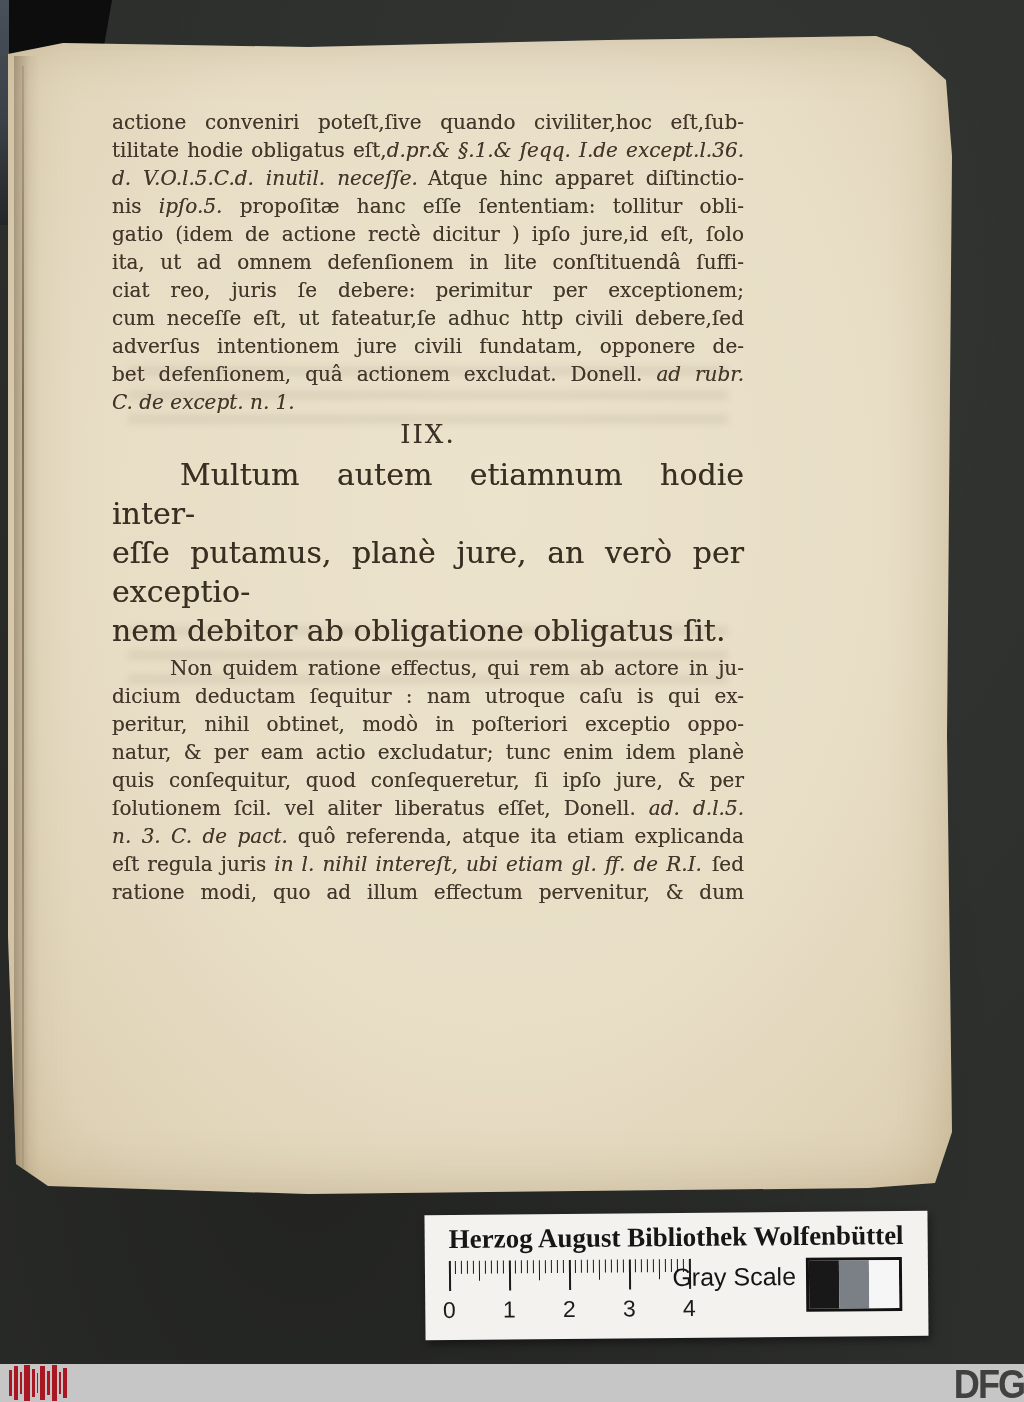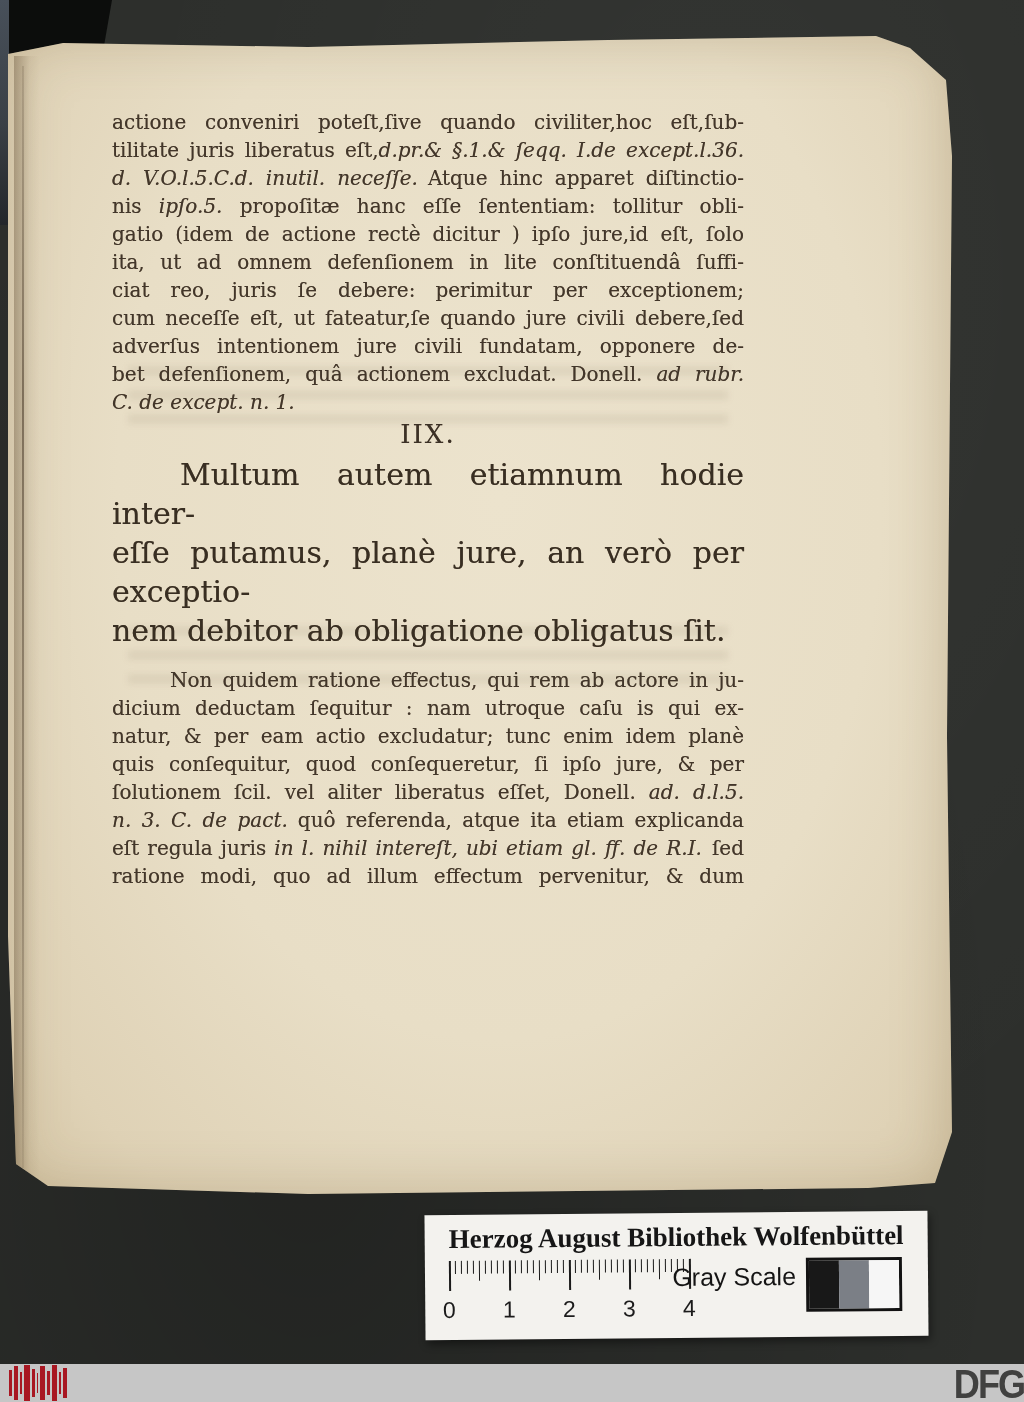--- a/index.html
+++ b/index.html
@@ -62,21 +62,21 @@
   .tl.short{text-align-last:left;}
   .tl.indent{text-indent:58px;}
   .it{font-style:italic;}
   .section-heading{
     font-size:26px;line-height:30px;text-align:center;
     margin-top:3px;letter-spacing:2px;color:#3c3126;
   }
   .thesis .tl{
     font-size:30px;line-height:39px;color:#382e22;
   }
-  .thesis{margin-top:6px;margin-bottom:16px;}
+  .thesis{margin-top:6px;margin-bottom:4px;}
   .thesis .tl.indent{text-indent:68px;}
   
   .ruler-card{
     position:absolute;left:425px;top:1213px;width:503px;height:125px;
     background:#f3f2ee;transform:rotate(-0.5deg);
     box-shadow:2px 4px 8px rgba(0,0,0,.45);
   }
   .card-title{
     margin-top:9px;text-align:center;
     font-family:"Liberation Serif", serif;font-weight:bold;
@@ -133,40 +133,41 @@
 
 <div class="page">
   <div class="gutter-shade"></div>
   <div class="gutter-crease"></div>
   <div class="bleed-smudge" style="top:330px"></div>
   <div class="bleed-smudge" style="top:590px;height:60px"></div>
 
   <div class="text-block">
     <div>
         <div class="tl"><span>actione conveniri poteſt,ſive quando civiliter,hoc eſt,ſub-</span></div>
-        <div class="tl"><span>tilitate juris liberatus eſt,</span><span class="it">d.pr.&amp; §.1.&amp; ſeqq. I.de except.l.36.</span></div>
+        <div class="tl"><span>tilitate hodie obligatus eſt,</span><span class="it">d.pr.&amp; §.1.&amp; ſeqq. I.de except.l.36.</span></div>
         <div class="tl"><span class="it">d. V.O.l.5.C.d. inutil. neceſſe.</span><span> Atque hinc apparet diſtinctio-</span></div>
         <div class="tl"><span>nis </span><span class="it">ipſo.5.</span><span> propoſitæ hanc eſſe ſententiam: tollitur obli-</span></div>
         <div class="tl"><span>gatio (idem de actione rectè dicitur ) ipſo jure,id eſt, ſolo</span></div>
         <div class="tl"><span>ita, ut ad omnem defenſionem in lite conſtituendâ ſuffi-</span></div>
         <div class="tl"><span>ciat reo, juris ſe debere: perimitur per exceptionem;</span></div>
-        <div class="tl"><span>cum neceſſe eſt, ut fateatur,ſe quando jure civili debere,ſed</span></div>
+        <div class="tl"><span>cum neceſſe eſt, ut fateatur,ſe adhuc http civili debere,ſed</span></div>
         <div class="tl"><span>adverſus intentionem jure civili fundatam, opponere de-</span></div>
         <div class="tl"><span>bet defenſionem, quâ actionem excludat. Donell. </span><span class="it">ad rubr.</span></div>
         <div class="tl short"><span class="it">C. de except. n. 1.</span></div>
       </div>
     <div class="section-heading">IIX.</div>
     <div class="thesis">
         <div class="tl indent"><span>Multum autem etiamnum hodie inter-</span></div>
         <div class="tl"><span>eſſe putamus, planè jure, an verò per exceptio-</span></div>
         <div class="tl short"><span>nem debitor ab obligatione obligatus ſit.</span></div>
       </div>
     <div>
         <div class="tl indent"><span>Non quidem ratione effectus, qui rem ab actore in ju-</span></div>
         <div class="tl"><span>dicium deductam ſequitur : nam utroque caſu is qui ex-</span></div>
+        <div class="tl"><span>peritur, nihil obtinet, modò in poſteriori exceptio oppo-</span></div>
         <div class="tl"><span>natur, &amp; per eam actio excludatur; tunc enim idem planè</span></div>
         <div class="tl"><span>quis conſequitur, quod conſequeretur, ſi ipſo jure, &amp; per</span></div>
         <div class="tl"><span>ſolutionem ſcil. vel aliter liberatus eſſet, Donell. </span><span class="it">ad. d.l.5.</span></div>
         <div class="tl"><span class="it">n. 3. C. de pact.</span><span> quô referenda, atque ita etiam explicanda</span></div>
         <div class="tl"><span>eſt regula juris </span><span class="it">in l. nihil intereſt, ubi etiam gl. ff. de R.I.</span><span> ſed</span></div>
         <div class="tl"><span>ratione modi, quo ad illum effectum pervenitur, &amp; dum</span></div>
       </div>
 
   </div>
 </div>

